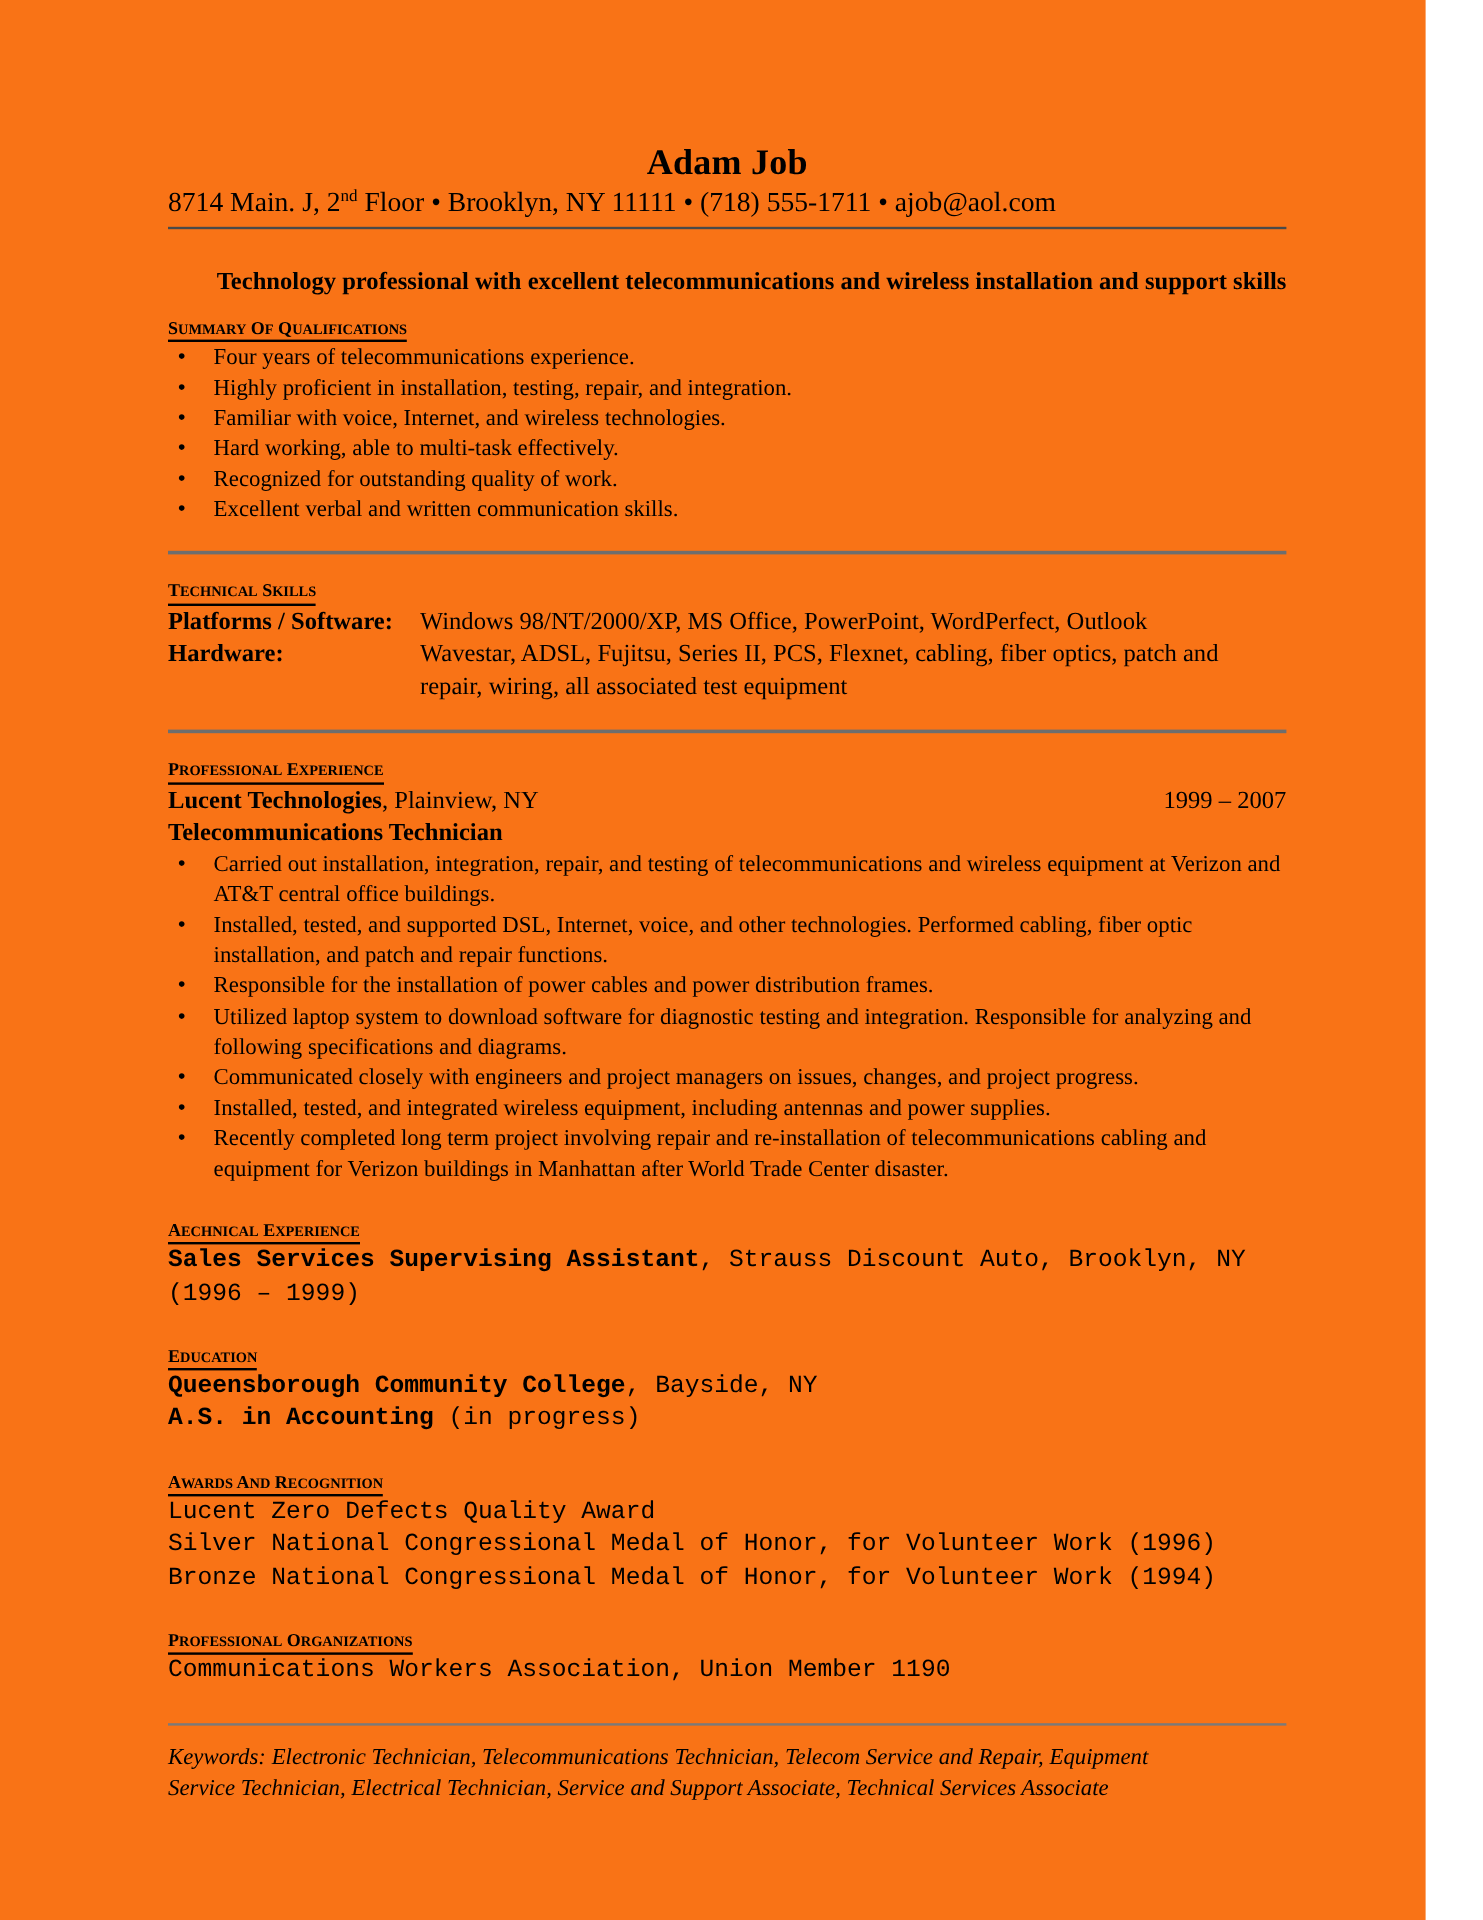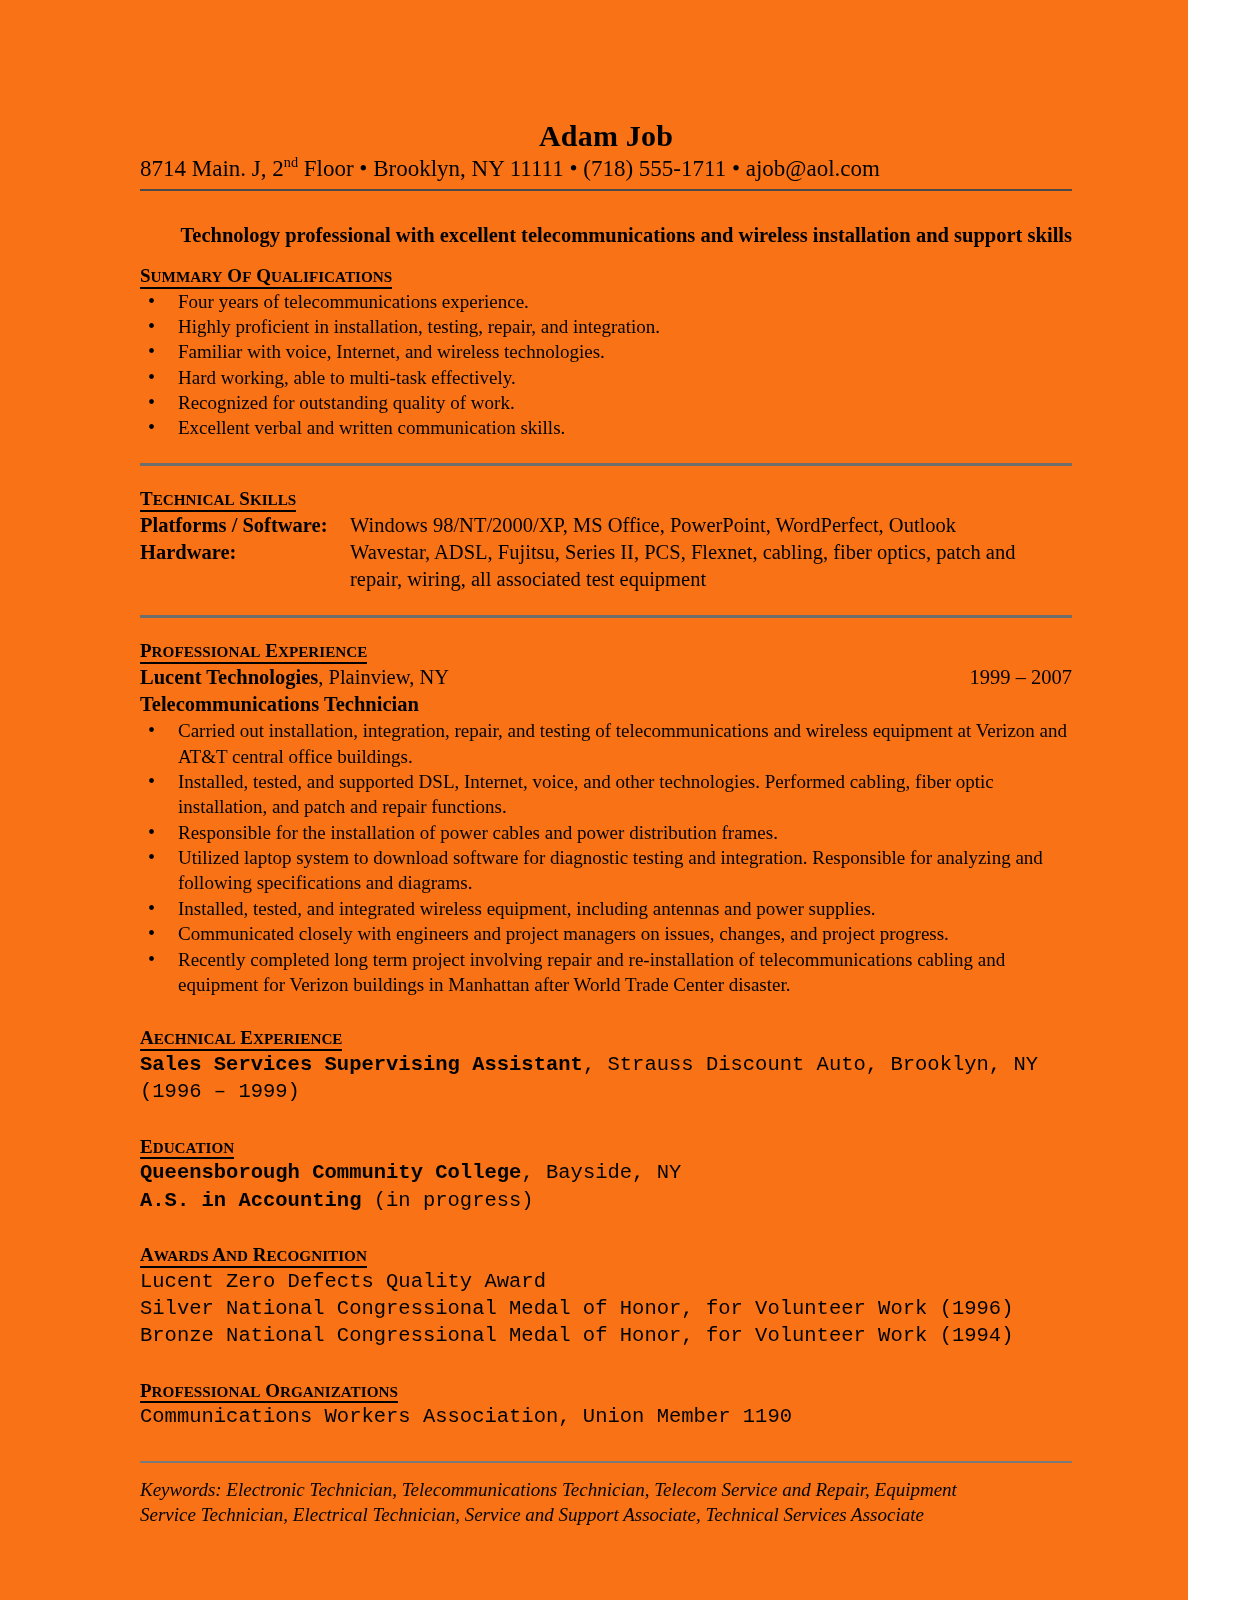--- a/index.html
+++ b/index.html
@@ -70,21 +70,21 @@
   
   .sec-head {
     font-weight: bold;
     display: inline-block;
     border-bottom: 2px solid #000;
     line-height: 1.15;
     padding-bottom: 0px;
     white-space: nowrap;
   }
   .sec-head .w {
-    font-size: 19px;       
+    font-size: 15px;       
   }
   .sec-head .w span.sm {
     font-size: 0.80em;     
   }
 
   .block { margin-top: 16px; }
 
   
   ul.bullets {
     list-style: none;
@@ -215,22 +215,22 @@
       <div class="job-line">
         <div class="job-left"><b>Lucent Technologies</b><span>, Plainview, NY</span></div>
         <div class="job-dates">1999 – 2007</div>
       </div>
       <div class="job-title">Telecommunications Technician</div>
       <ul class="bullets">
           <li>Carried out installation, integration, repair, and testing of telecommunications and wireless equipment at Verizon and AT&amp;T central office buildings.</li>
           <li>Installed, tested, and supported DSL, Internet, voice, and other technologies.  Performed cabling, fiber optic installation, and patch and repair functions.</li>
           <li>Responsible for the installation of power cables and power distribution frames.</li>
           <li>Utilized laptop system to download software for diagnostic testing and integration.  Responsible for analyzing and following specifications and diagrams.</li>
+          <li>Communicated closely with engineers and project managers on issues, changes, and project progress.</li>
           <li>Installed, tested, and integrated wireless equipment, including antennas and power supplies.</li>
-          <li>Communicated closely with engineers and project managers on issues, changes, and project progress.</li>
           <li>Recently completed long term project involving repair and re-installation of telecommunications cabling and equipment for Verizon buildings in Manhattan after World Trade Center disaster.</li>
         </ul>
     </div>
 
     <div class="gap-lg"></div>
 
     <div>
       <div class="sec-head">
         <span class="w">A<span class="sm">ECHNICAL</span> E<span class="sm">XPERIENCE</span></span>
       </div>

